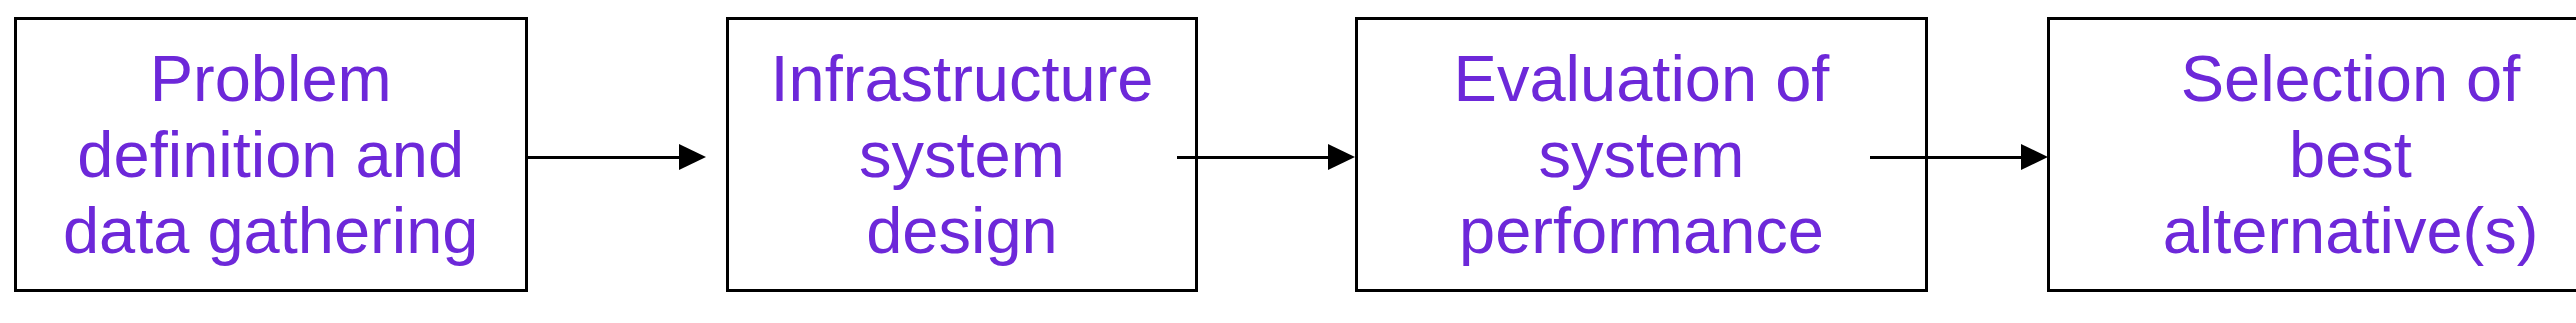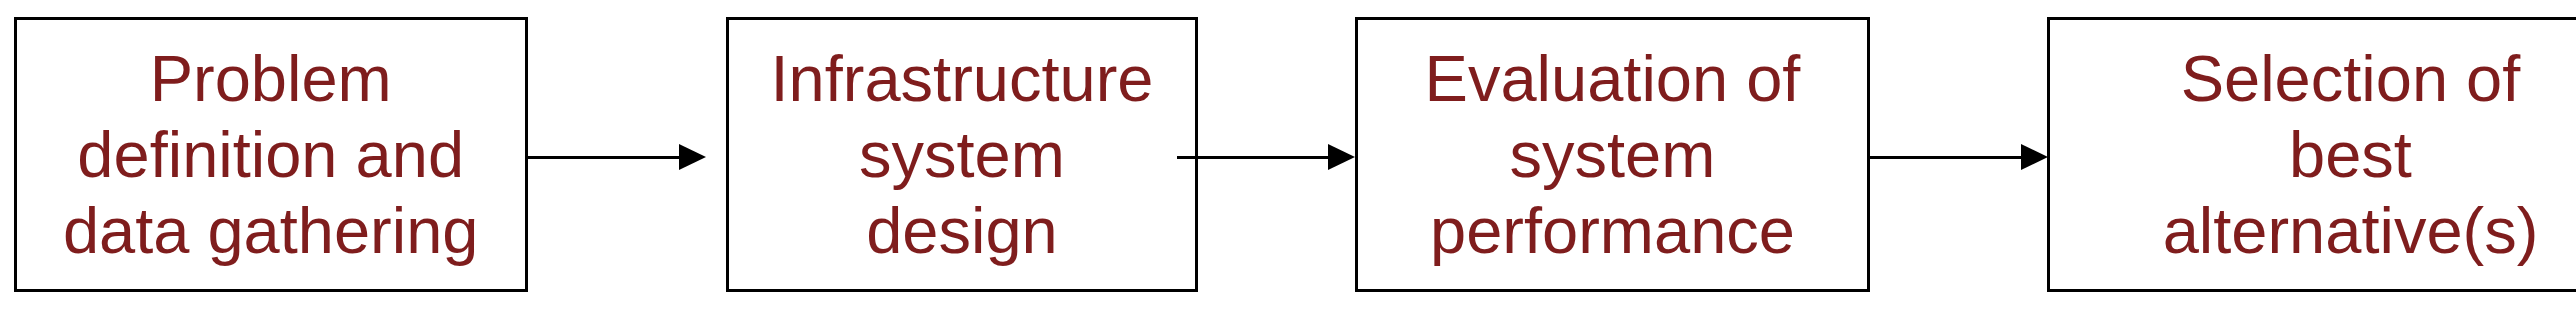--- a/index.html
+++ b/index.html
@@ -22,27 +22,27 @@
     box-sizing: border-box;
     border: 3.6px solid #000000;
     background: #ffffff;
     display: flex;
     align-items: center;
     justify-content: center;
   }
   .box-label {
     font-size: 65px;
     line-height: 76px;
-    color: #7f1d1d;
+    color: #6d28d9;
     text-align: center;
     white-space: pre-line;
   }
   .b1 { left: 13.7px;   width: 514px; }
   .b2 { left: 705px;  width: 472px; margin-left: 21px; }
-  .b3 { left: 1355px; width: 515px; }
+  .b3 { left: 1355px; width: 573px; }
   .b4 { left: 2047px; width: 563px; padding-left: 44px; }
 
   .arrow-line {
     position: absolute;
     top: 156px;
     height: 2.9px;
     background: #000000;
   }
   .a1 { left: 527px;  width: 153px; }
   .a2 { left: 1177px; width: 152px; }

